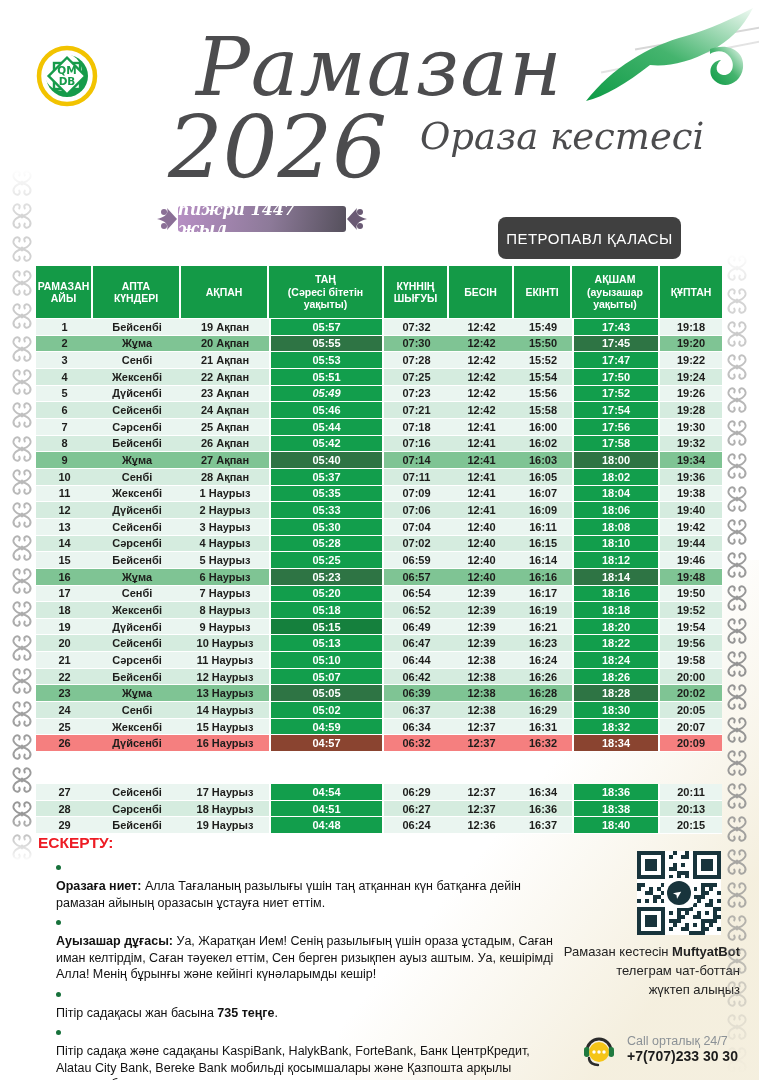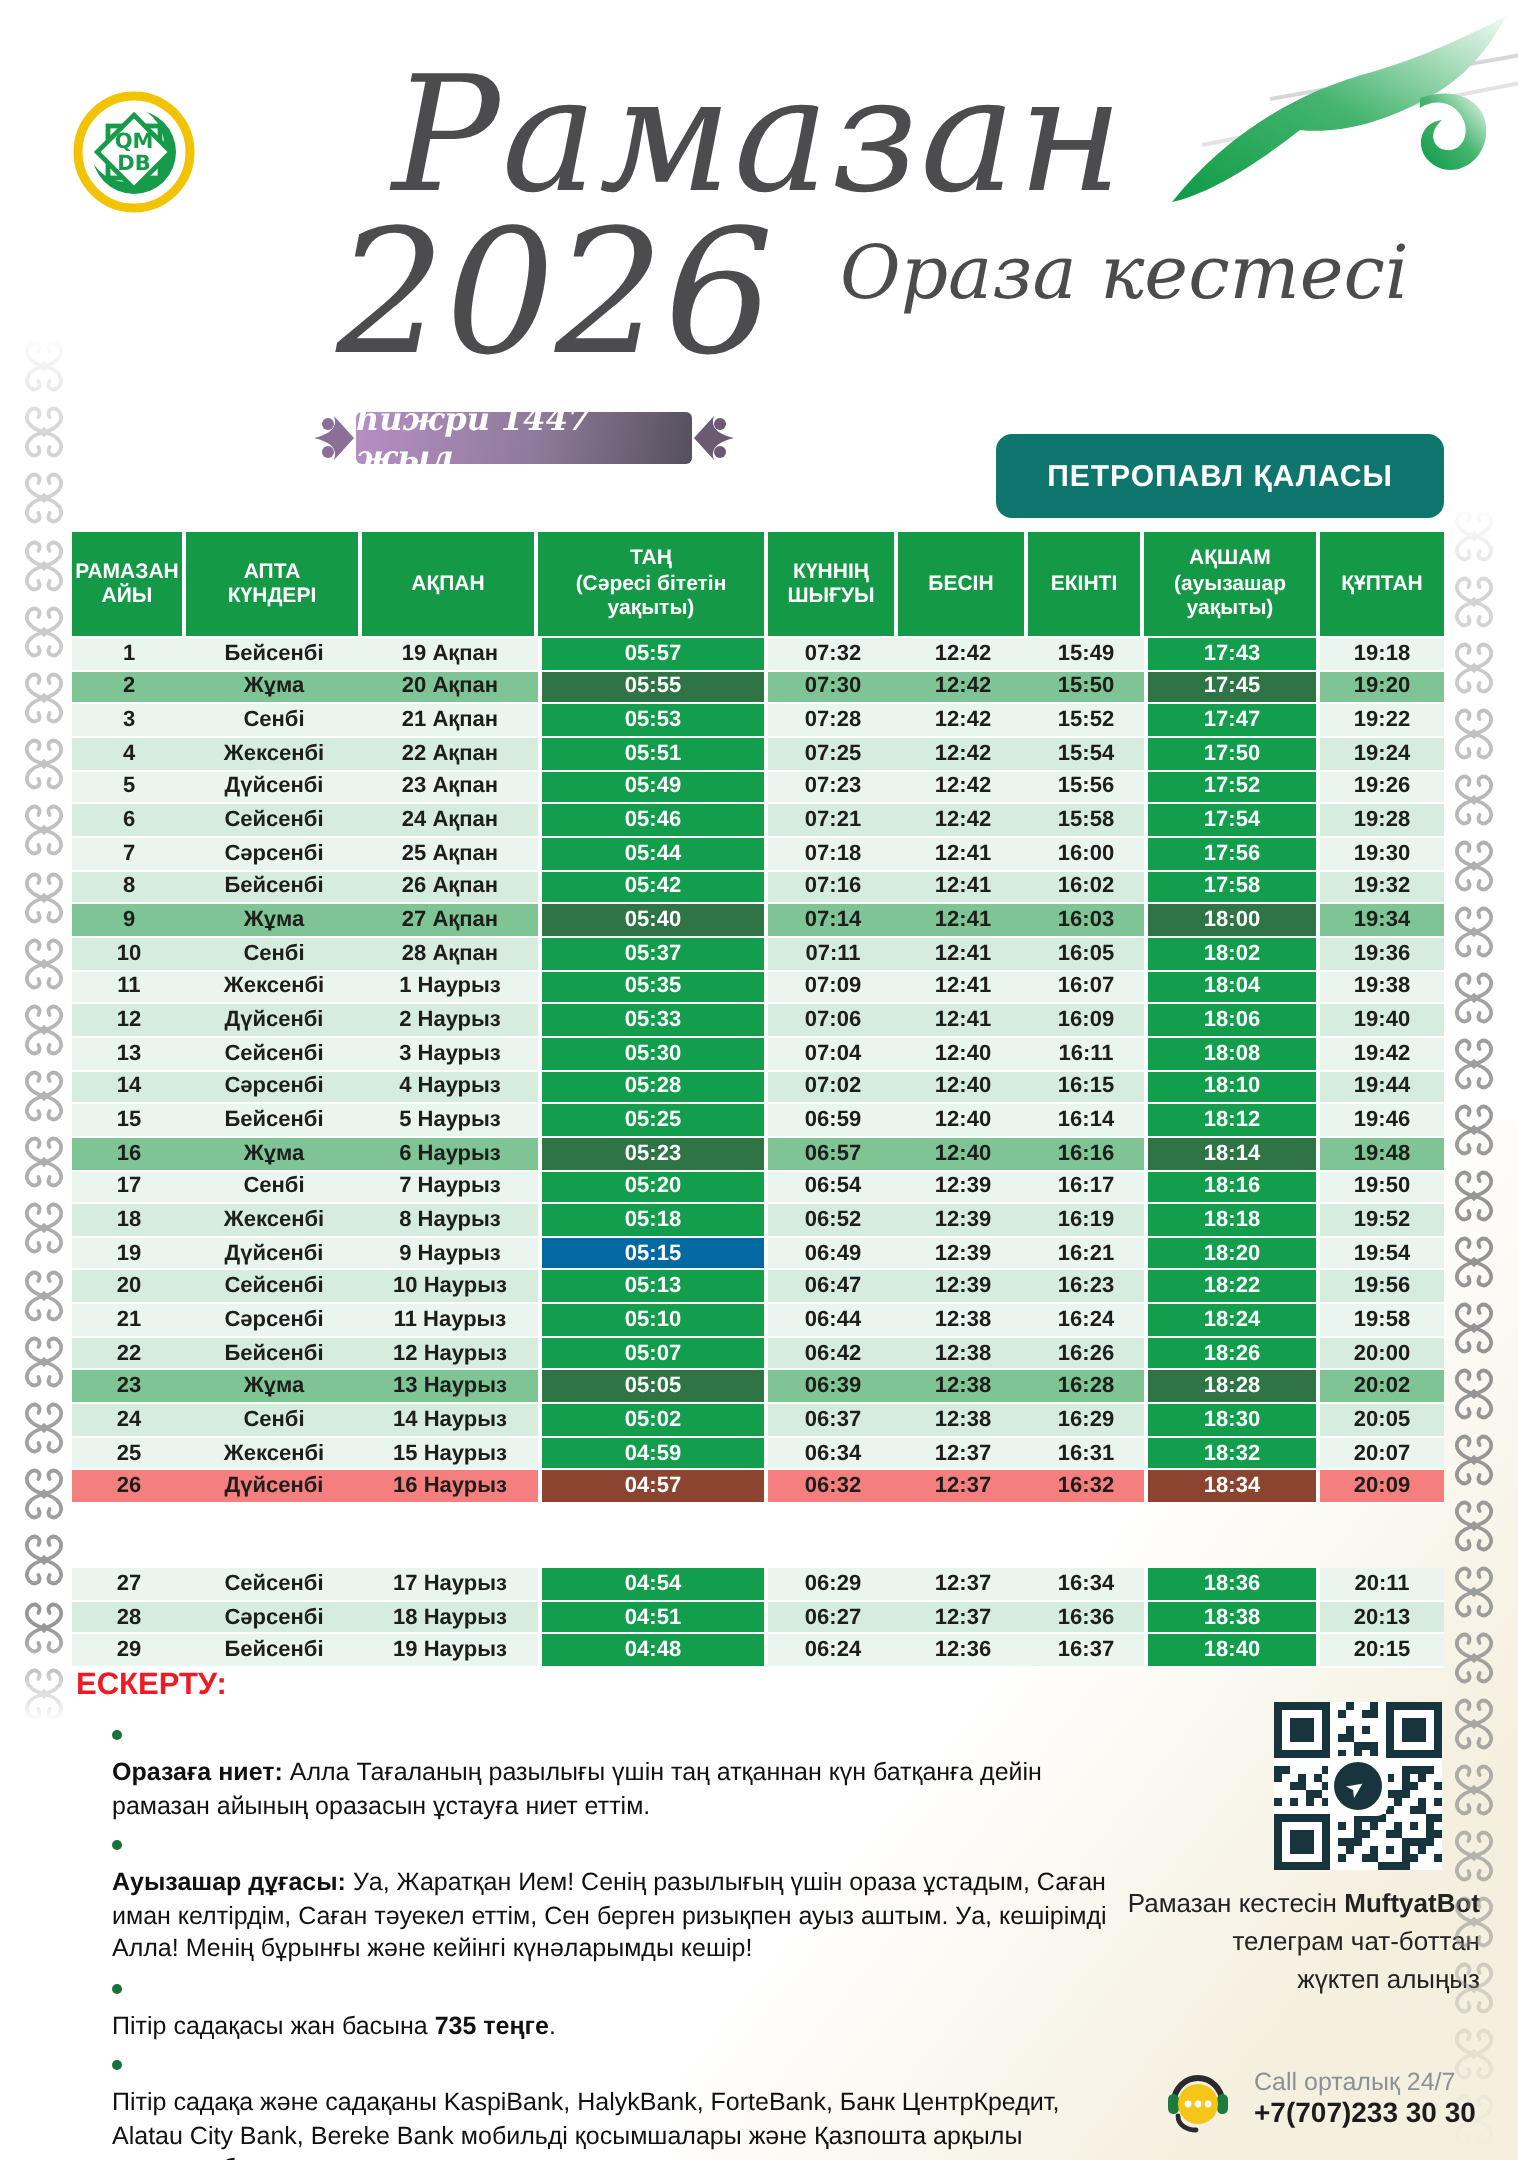--- a/index.html
+++ b/index.html
@@ -27,22 +27,22 @@
   .title-year{position:absolute;left:168px;top:104px;font-size:86px;line-height:1;}
   .title-sub{position:absolute;left:420px;top:118px;font-size:37px;line-height:1;}
   
   .hijri{position:absolute;left:156px;top:203px;width:212px;height:32px;display:flex;align-items:center;}
   .hijri-bar{flex:1;height:26px;background:linear-gradient(100deg,#b78fc4 0%,#8d7a99 55%,#55505c 100%);
         color:#fff;display:flex;align-items:center;justify-content:center;
         font-family:"DejaVu Serif","Liberation Serif",serif;font-style:italic;font-weight:bold;font-size:16px;
         border-radius:3px;}
   .fleur{flex:0 0 auto;}
   
-  .city-btn{position:absolute;left:498px;top:217px;width:224px;height:42px;background:#0f766e;
-        border-radius:8px;color:#fff;font-weight:bold;font-size:15px;letter-spacing:.5px;
+  .city-btn{position:absolute;left:498px;top:217px;width:183px;height:42px;background:#404040;
+        border-radius:8px;color:#fff;font-weight:normal;font-size:15px;letter-spacing:.5px;
         display:flex;align-items:center;justify-content:center;}
   
   .table{position:absolute;left:36px;top:266px;width:686px;}
   .thead,.tr{display:grid;grid-template-columns:57px 88px 88px 115px 65px 65px 58px 88px 62px;}
   .thead{height:52px;}
   .th{background:#149A47;color:#fff;font-weight:bold;font-size:10.5px;line-height:1.18;
         display:flex;align-items:center;justify-content:center;text-align:center;
         white-space:pre-line;border-right:2px solid #fff;box-sizing:border-box;padding:1px;}
   .th.last{border-right:none;}
   .tbody{margin-top:1px;}
@@ -195,21 +195,21 @@
           <div class="td">07:25</div>
           <div class="td">12:42</div>
           <div class="td">15:54</div>
           <div class="td time" style="background: rgb(18, 158, 76);">17:50</div>
           <div class="td">19:24</div>
         </div>
         <div class="tr" style="background: rgb(234, 245, 240);">
           <div class="td">5</div>
           <div class="td">Дүйсенбі</div>
           <div class="td">23 Ақпан</div>
-          <div class="td time" style="background: rgb(18, 158, 76);">05:49</div>
+          <div class="td time" style="background: rgb(18, 158, 76); font-style: italic;">05:49</div>
           <div class="td">07:23</div>
           <div class="td">12:42</div>
           <div class="td">15:56</div>
           <div class="td time" style="background: rgb(18, 158, 76);">17:52</div>
           <div class="td">19:26</div>
         </div>
         <div class="tr" style="background: rgb(213, 236, 223);">
           <div class="td">6</div>
           <div class="td">Сейсенбі</div>
           <div class="td">24 Ақпан</div>
@@ -349,21 +349,21 @@
           <div class="td">06:52</div>
           <div class="td">12:39</div>
           <div class="td">16:19</div>
           <div class="td time" style="background: rgb(18, 158, 76);">18:18</div>
           <div class="td">19:52</div>
         </div>
         <div class="tr" style="background: rgb(234, 245, 240);">
           <div class="td">19</div>
           <div class="td">Дүйсенбі</div>
           <div class="td">9 Наурыз</div>
-          <div class="td time" style="background: #0369a1;">05:15</div>
+          <div class="td time" style="background: #15803d;">05:15</div>
           <div class="td">06:49</div>
           <div class="td">12:39</div>
           <div class="td">16:21</div>
           <div class="td time" style="background: rgb(18, 158, 76);">18:20</div>
           <div class="td">19:54</div>
         </div>
         <div class="tr" style="background: rgb(213, 236, 223);">
           <div class="td">20</div>
           <div class="td">Сейсенбі</div>
           <div class="td">10 Наурыз</div>

